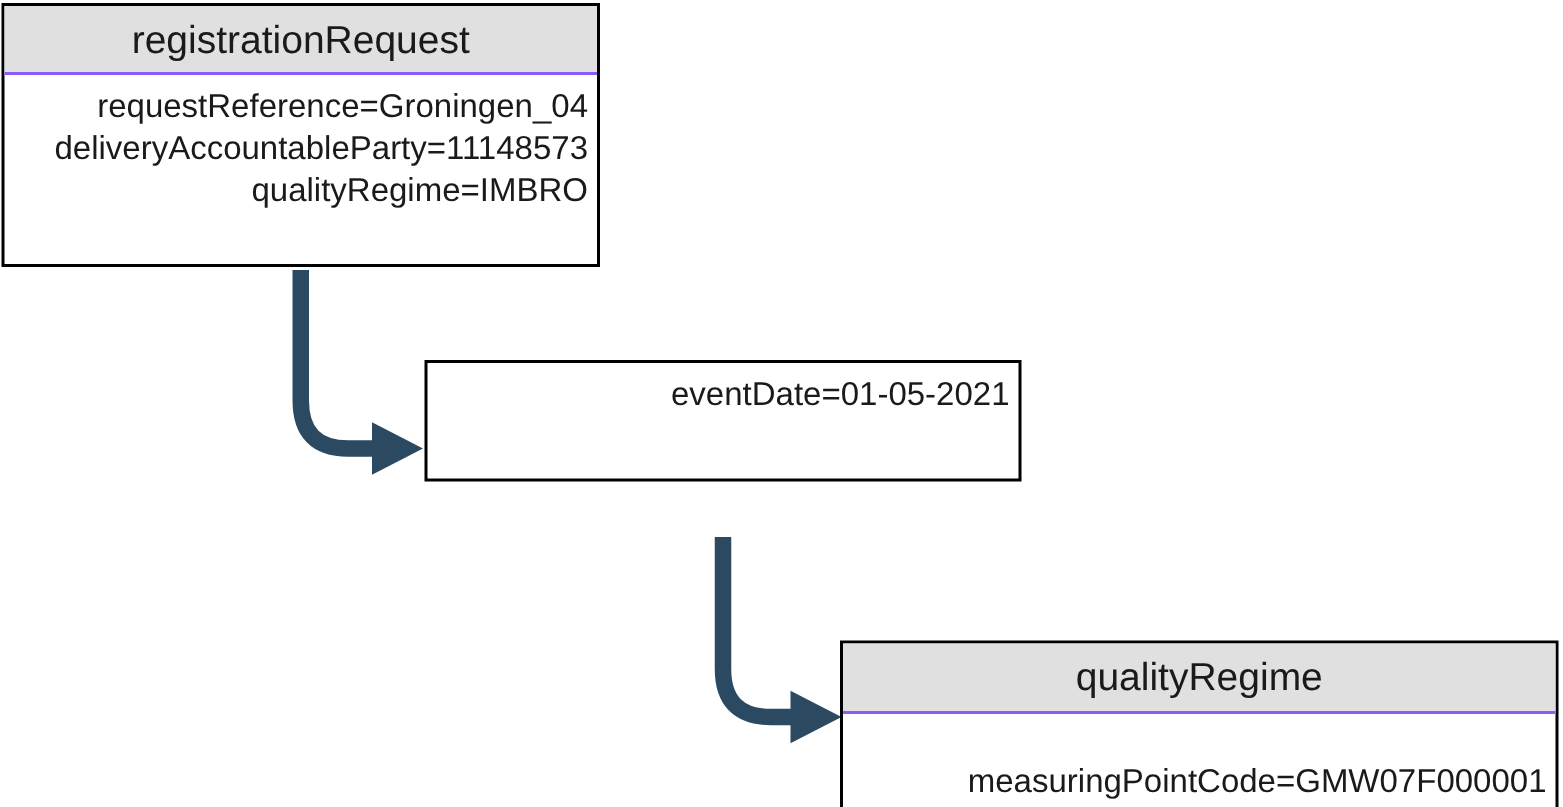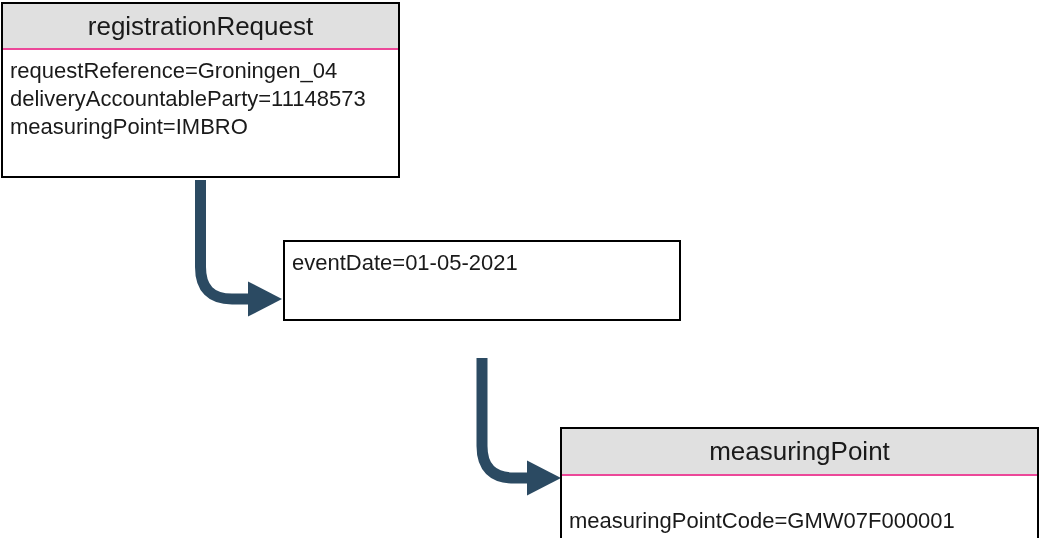--- a/index.html
+++ b/index.html
@@ -25,38 +25,39 @@
   }
   .node {
     position: absolute;
     z-index: 2;
     box-sizing: border-box;
     border: 2px solid #000000;
     background: #ffffff;
   }
   .node-header {
     box-sizing: border-box;
-    border-bottom: 2px solid #ec4899;
+    border-bottom: 2px solid #8b5cf6;
     background: #e0e0e0;
     display: flex;
     align-items: center;
     justify-content: center;
     font-size: 26px;
     color: #1a1a1a;
     white-space: nowrap;
     overflow: hidden;
   }
   .node-body {
     box-sizing: border-box;
     padding: 7px 6px 0 7px;
     font-size: 22px;
     line-height: 28px;
     color: #1a1a1a;
     white-space: nowrap;
     overflow: hidden;
+    text-align: right;
   }
   .attr-line {
     white-space: nowrap;
   }
   
   #node-registration-request { left: 1px; top: 2px; width: 399px; }
   #node-registration-request .node-header { height: 46px; }
   #node-registration-request .node-body   { height: 126px; }
 
   #node-measuring-point-end-date { left: 283px; top: 240px; width: 398px; }
@@ -81,30 +82,30 @@
       <path d="M482,358 L482,446 Q482,478 514,478 L528,478" fill="none" stroke="#2b4a62" stroke-width="11"></path>
       <polygon points="527,460.5 527,495.5 561,478" fill="#2b4a62"></polygon>
     </g>
   </svg>
 
   <div class="node" id="node-registration-request">
     <div class="node-header">registrationRequest</div>
     <div class="node-body">
       <div class="attr-line">requestReference=Groningen_04</div>
       <div class="attr-line">deliveryAccountableParty=11148573</div>
-      <div class="attr-line">measuringPoint=IMBRO</div>
+      <div class="attr-line">qualityRegime=IMBRO</div>
     </div>
   </div>
 
   <div class="node" id="node-measuring-point-end-date">
     <div class="node-body">
       <div class="attr-line">eventDate=01-05-2021</div>
     </div>
   </div>
 
   <div class="node" id="node-measuring-point">
-    <div class="node-header">measuringPoint</div>
+    <div class="node-header">qualityRegime</div>
     <div class="node-body">
       <div class="attr-line">measuringPointCode=GMW07F000001</div>
     </div>
   </div>
 
 </div>
 
 </body></html>

